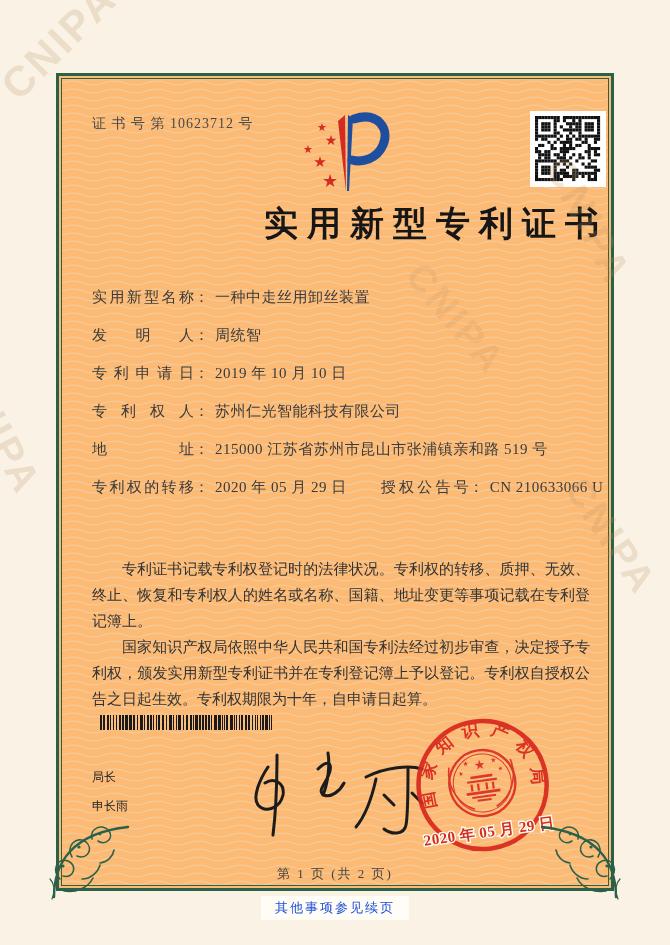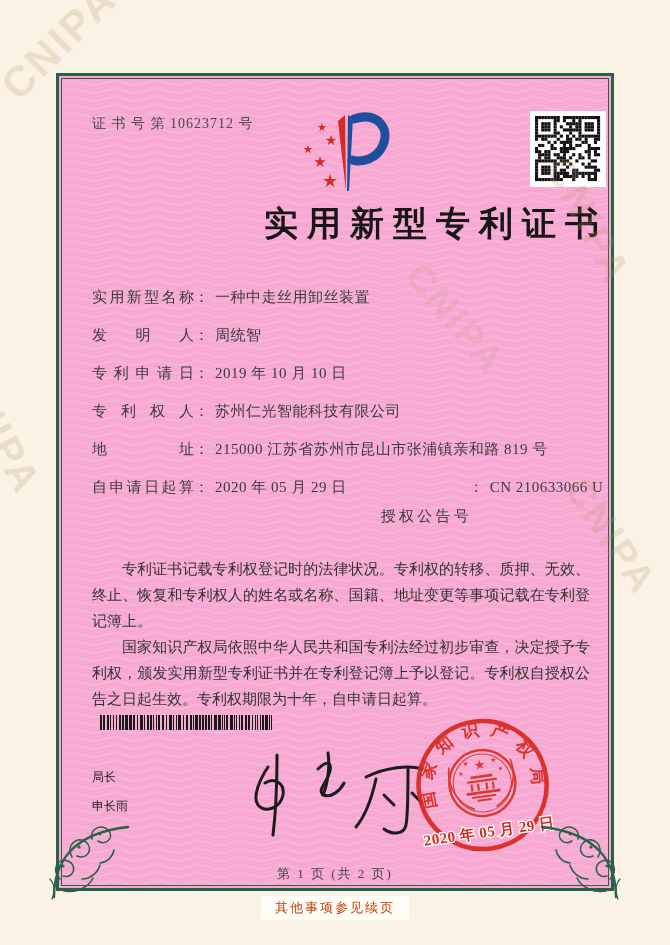--- a/index.html
+++ b/index.html
@@ -7,21 +7,21 @@
   body { font-family:"Liberation Serif", serif; background:#f9f2e5; position:relative; overflow:hidden; }
 
   #page { position:absolute; inset:0; }
 
   
   .wm { position:absolute; font-family:"Liberation Sans", sans-serif; font-weight:bold;
         color:rgba(186,146,100,0.22); letter-spacing:3px; pointer-events:none; z-index:5; }
 
   
   #cert { position:absolute; left:56px; top:73px; width:558px; height:818px;
-          border:3px solid #2a6148; background:#f9a8d4; z-index:1; }
+          border:3px solid #2a6148; background:#fdba74; z-index:1; }
   #cert-inner { position:absolute; inset:2px; border:1px solid #2a6148; }
   #waves { position:absolute; inset:0; width:100%; height:100%; opacity:.55; }
 
   .corner-flourish { position:absolute; z-index:4; }
   .fl-left  { left:-14px; bottom:-16px; }
   .fl-right { right:-14px; bottom:-16px; transform:scaleX(-1); }
 
   
   #cert-number { position:absolute; left:30px; top:36px; font-size:14px; color:#4a4a4a; letter-spacing:1px; }
   #logo { position:absolute; left:224px; top:24px; width:112px; height:96px; }
@@ -30,39 +30,39 @@
            font-size:34px; font-weight:bold; color:#161616; letter-spacing:9px; }
 
   
   #fields { position:absolute; left:30px; top:206px; width:500px; font-size:15px; color:#3b3b3b; }
   .f-row { height:38px; line-height:24px; white-space:nowrap; }
   .f-label { display:inline-block; width:102px; text-align:justify; text-align-last:justify;
              text-justify:inter-character; vertical-align:top; }
   .f-colon { display:inline-block; vertical-align:top; }
   .f-value { display:inline-block; margin-left:6px; vertical-align:top; letter-spacing:.5px; }
   .f-second { display:inline-block; margin-left:34px; vertical-align:top; }
-  .f-second .f-label { width:88px;margin-top:29px; }
+  .f-second .f-label { width:88px; }
 
   
   #body-text { position:absolute; left:30px; top:477px; width:498px;
                font-size:15px; line-height:26px; color:#333; text-align:justify; }
   #body-text p { text-indent:2em; }
 
   
   #barcode { position:absolute; left:38px; top:636px; width:176px; height:15px; }
   #signer { position:absolute; left:30px; top:684px; font-family:"Liberation Sans", sans-serif;
             font-size:12px; color:#222; line-height:29px; }
   #signature { position:absolute; left:118px; top:660px; width:250px; height:110px; }
   #seal { position:absolute; left:346px; top:634px; width:150px; height:150px; z-index:3; }
   #page-footer { position:absolute; left:0; right:0; top:786px; text-align:center;
                  font-size:13px; color:#444; letter-spacing:2px; }
 
   #continuation { position:absolute; left:0; right:0; top:896px; text-align:center; z-index:2; }
   #continuation span { display:inline-block; background:#fffdf6; padding:3px 14px;
-                       font-size:13px; color:#c2410c; letter-spacing:2px; }
+                       font-size:13px; color:#1d4ed8; letter-spacing:2px; }
 </style>
 </head>
 <body>
 
 <div id="page">
 
   <div class="wm" style="left:-12px; top:18px; font-size:42px; transform:rotate(-45deg);">CNIPA</div>
   <div class="wm" style="left:576px; top:150px; font-size:40px; transform:rotate(62deg); transform-origin:left top;">CNIPA</div>
   <div class="wm" style="left:430px; top:255px; font-size:38px; transform:rotate(50deg); transform-origin:left top; color:rgba(186,146,100,0.16);">CNIPA</div>
   <div class="wm" style="left:-14px; top:360px; font-size:40px; transform:rotate(62deg); transform-origin:left top;">CNIPA</div>
@@ -353,24 +353,24 @@
         <div class="f-row">
           <span class="f-label">发 明 人</span><span class="f-colon">：</span><span class="f-value">周统智</span>
         </div>
         <div class="f-row">
           <span class="f-label">专利申请日</span><span class="f-colon">：</span><span class="f-value">2019 年 10 月 10 日</span>
         </div>
         <div class="f-row">
           <span class="f-label">专 利 权 人</span><span class="f-colon">：</span><span class="f-value">苏州仁光智能科技有限公司</span>
         </div>
         <div class="f-row">
-          <span class="f-label">地 址</span><span class="f-colon">：</span><span class="f-value">215000 江苏省苏州市昆山市张浦镇亲和路 819 号</span>
+          <span class="f-label">地 址</span><span class="f-colon">：</span><span class="f-value">215000 江苏省苏州市昆山市张浦镇亲和路 519 号</span>
         </div>
         <div class="f-row">
-          <span class="f-label">自申请日起算</span><span class="f-colon">：</span><span class="f-value">2020 年 05 月 29 日</span><span class="f-second"><span class="f-label">授权公告号</span><span class="f-colon">：</span><span class="f-value">CN 210633066 U</span></span>
+          <span class="f-label">专利权的转移</span><span class="f-colon">：</span><span class="f-value">2020 年 05 月 29 日</span><span class="f-second"><span class="f-label">授权公告号</span><span class="f-colon">：</span><span class="f-value">CN 210633066 U</span></span>
         </div>
       </div>
 
       <div id="body-text">
         <p>专利证书记载专利权登记时的法律状况。专利权的转移、质押、无效、终止、恢复和专利权人的姓名或名称、国籍、地址变更等事项记载在专利登记簿上。</p>
         <p>国家知识产权局依照中华人民共和国专利法经过初步审查，决定授予专利权，颁发实用新型专利证书并在专利登记簿上予以登记。专利权自授权公告之日起生效。专利权期限为十年，自申请日起算。</p>
       </div>
 
       <div id="barcode"><svg width="176" height="15">
             <rect x="0" y="0" width="2" height="15" fill="#1a1a1a"></rect>

